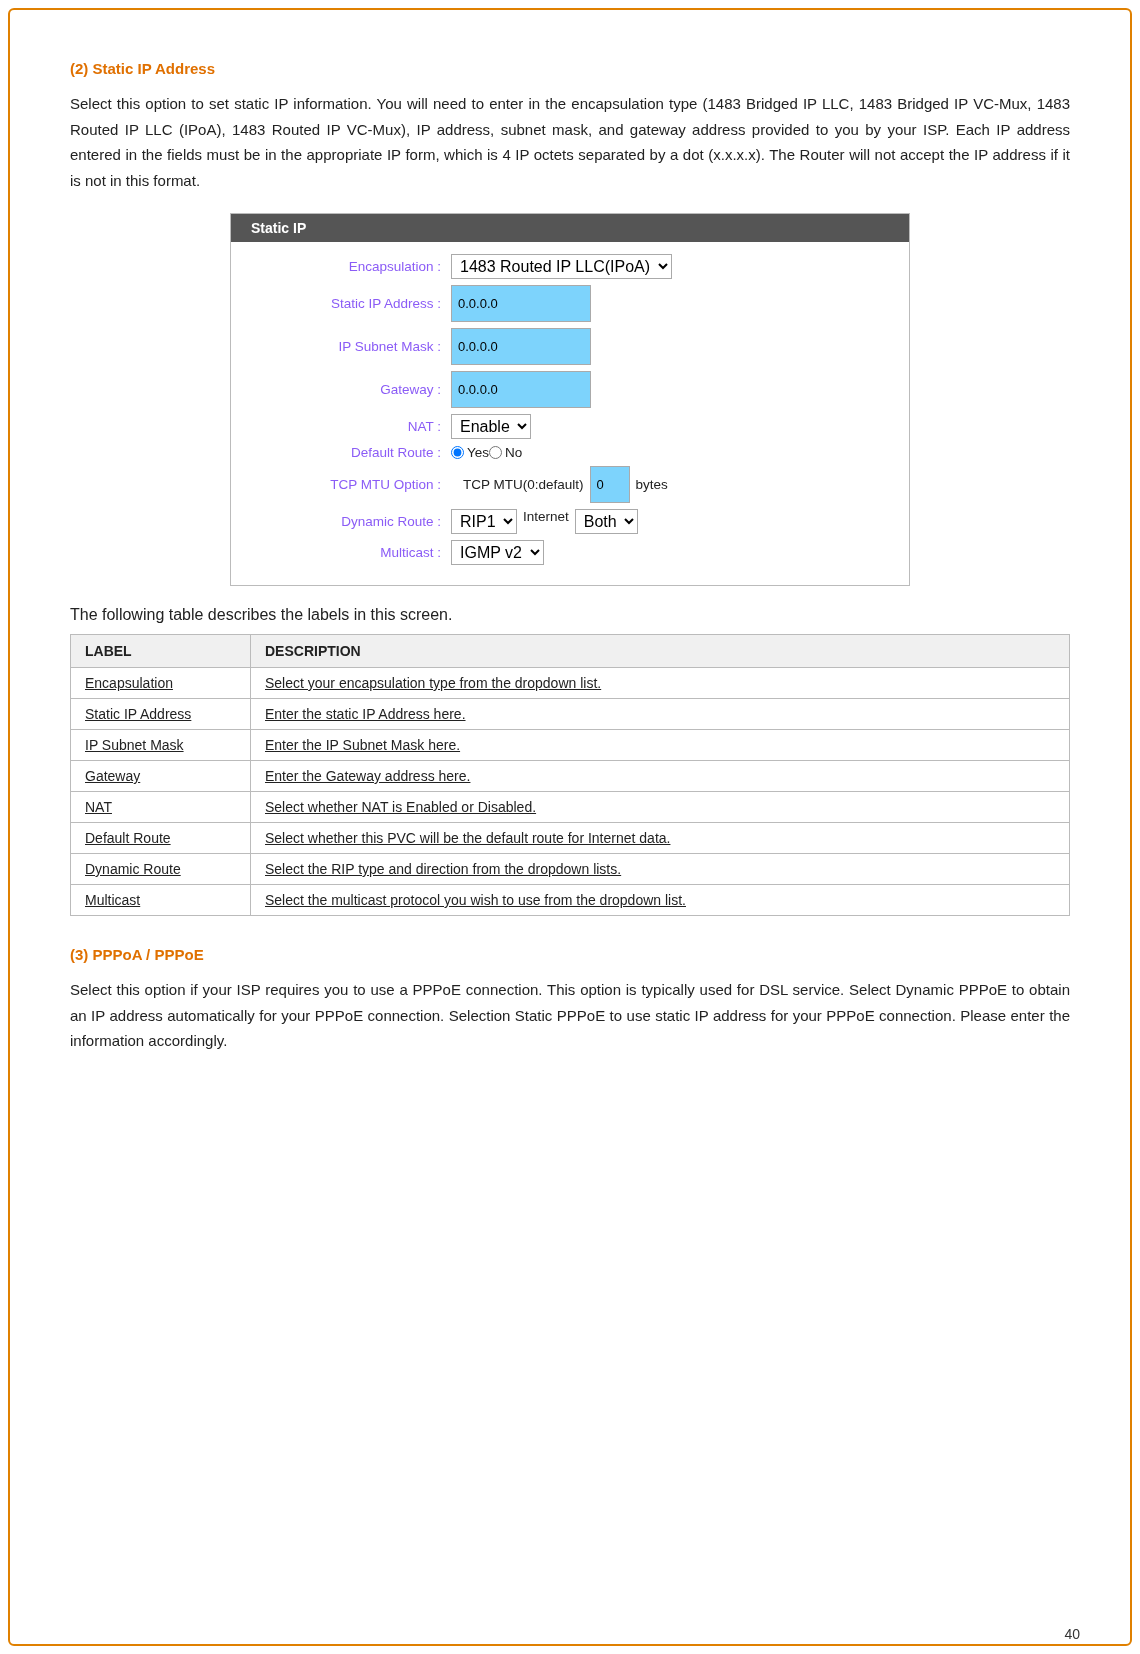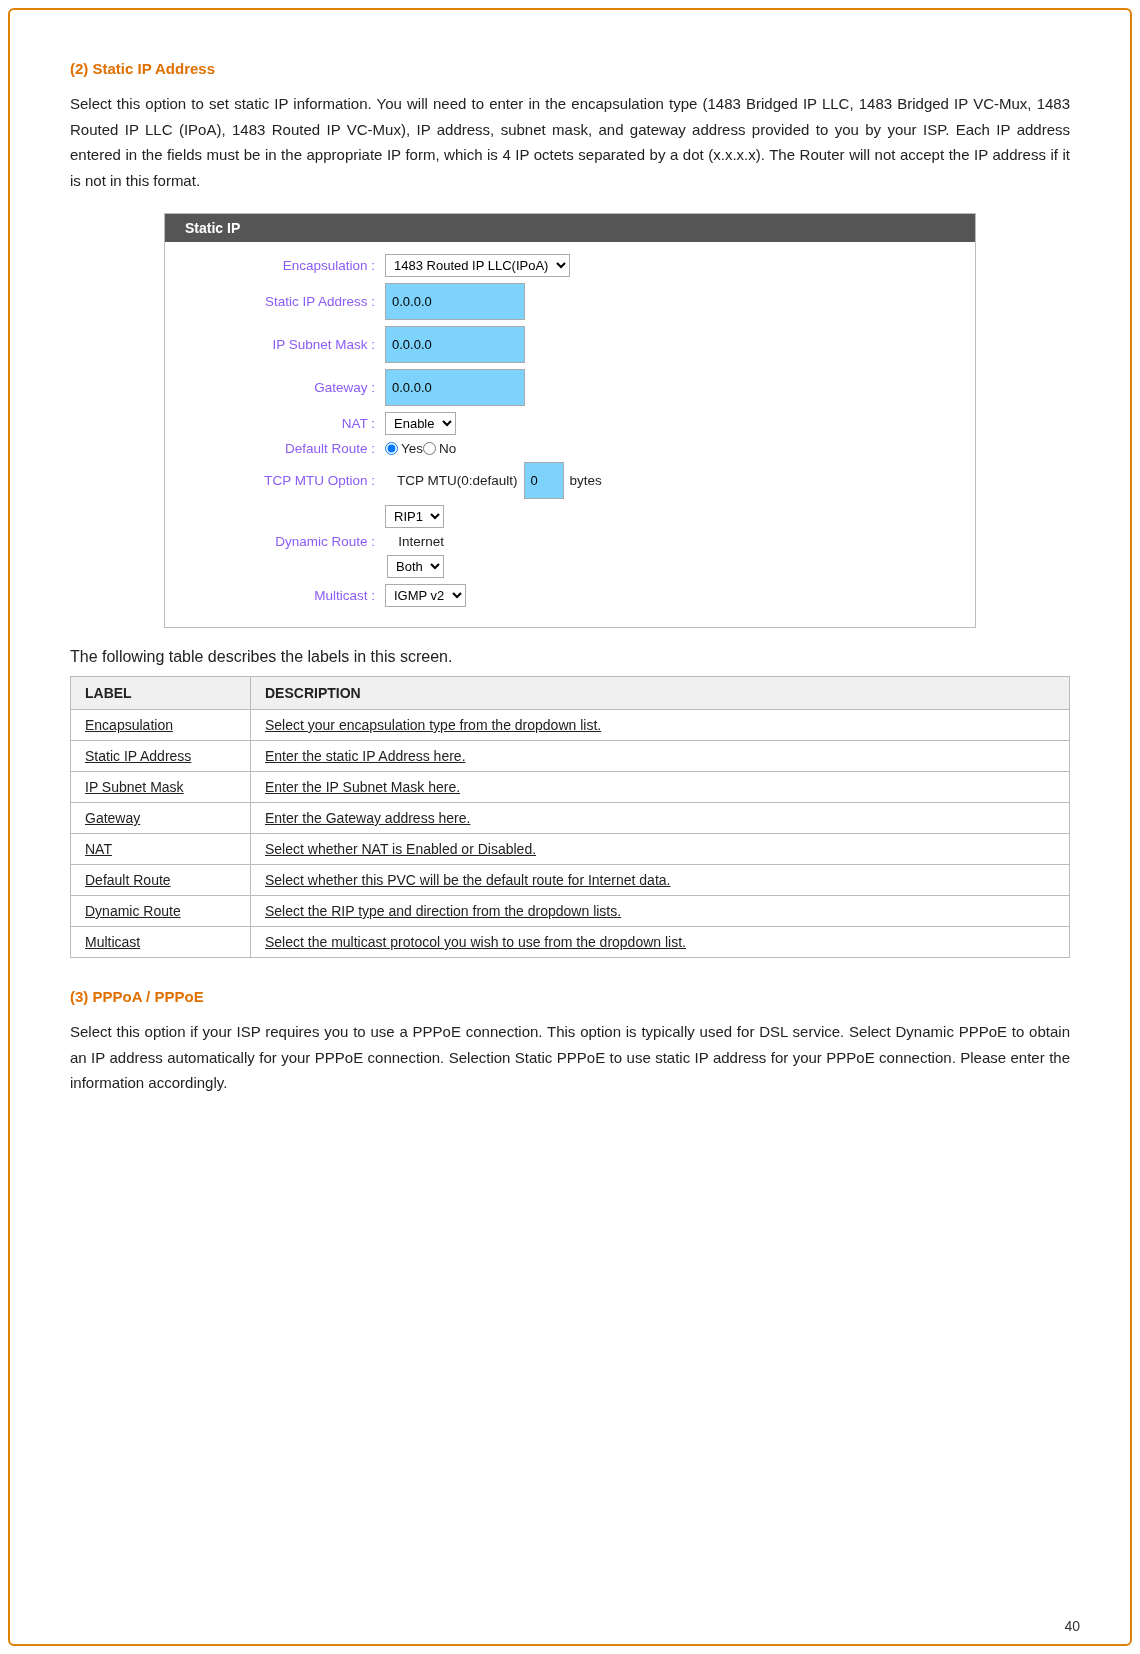--- a/index.html
+++ b/index.html
@@ -36,21 +36,21 @@
       text-align: justify;
       line-height: 1.7;
       margin-bottom: 20px;
       font-size: 15px;
     }
 
     
     .static-ip-panel {
       border: 1px solid #bbb;
       margin: 0 auto 20px auto;
-      width: 812px;
+      width: 680px;
       background: #fff;
     }
     .static-ip-header {
       background: #555;
       color: #fff;
       font-weight: bold;
       font-size: 14px;
       padding: 6px 20px;
       text-align: left;
     }
@@ -73,44 +73,43 @@
     .form-input {
       border: 1px solid #aaa;
       padding: 10px 6px;
       font-size: 13px;
       width: 140px;
       background: #7dd3fc;
     }
     .form-select {
       border: 1px solid #aaa;
       padding: 2px 4px;
-      font-size: 13px;
+      font-size: 16px;
       background: #fff;
     }
     .radio-group {
       display: flex;
       align-items: center;
     }
     .radio-item {
       display: flex;
       align-items: center;
       gap: 3px;
       font-size: 13.5px;
     }
     .tcp-row {
       display: flex;
       align-items: center;
       gap: 6px;
       margin-left: 12px;
     }
     .direction-row {
       display: flex;
-      align-items: flex-end;
+      align-items: flex-start;
       gap: 6px;
-      flex-direction: column;
     }
 
     
     .table-intro {
       font-size: 16px;
       margin-bottom: 10px;
     }
 
     
     .desc-table {
@@ -138,21 +137,21 @@
     }
 
     
     .section3 {
       margin-top: 10px;
     }
 
     
     .page-number {
       position: absolute;
-      bottom: 20px;
+      bottom: 12px;
       right: 60px;
       font-size: 14px;
       color: #333;
     }
   </style>
 </head>
 <body>
 
 <div class="page-border"></div>
 

